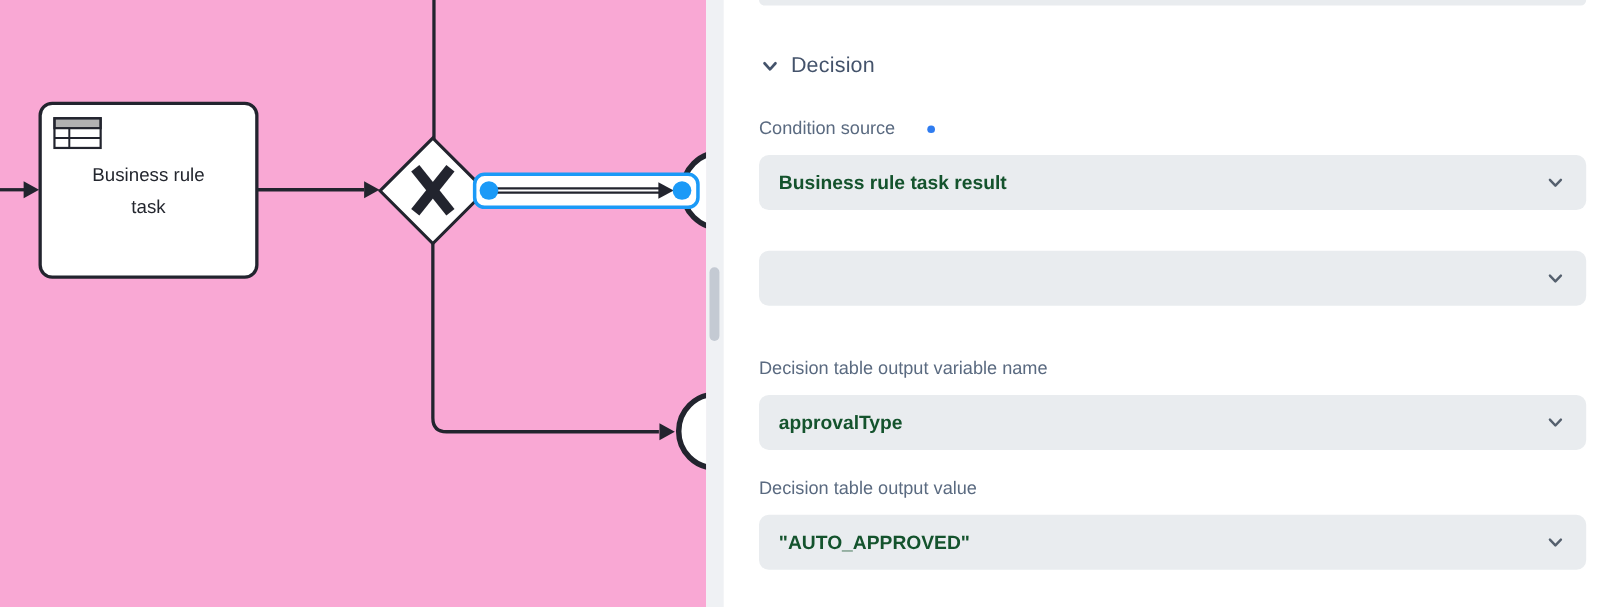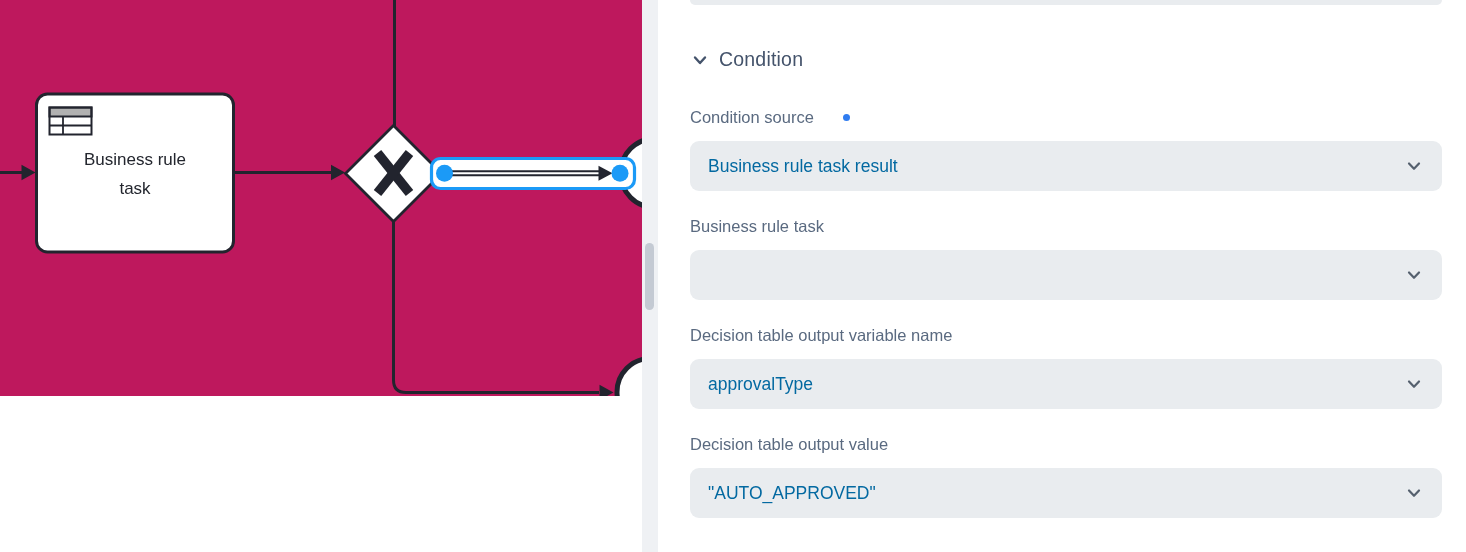--- a/index.html
+++ b/index.html
@@ -1,42 +1,42 @@
 <!DOCTYPE html>
 <html><head>
 <meta charset="utf-8">
 <style>
   * { box-sizing: border-box; margin: 0; padding: 0; }
   html, body { width: 1466px; height: 552px; background: #ffffff; }
   body { font-family: "Liberation Sans", sans-serif; }
   .app { position: relative; width: 1466px; height: 552px; overflow: hidden; background: #fff; }
 
   
-  .canvas { position: absolute; left: 0; top: 0; width: 642px; height: 396px; background: #be185d; overflow: hidden; }
+  .canvas { position: absolute; left: 0; top: 0; width: 642px; height: 552px; background: #f9a8d4; overflow: hidden; }
   .canvas svg { display: block; }
   .bpmn-text { font-family: "Liberation Sans", sans-serif; font-size: 17px; fill: #23262e; }
 
   
   .gutter { position: absolute; left: 642px; top: 0; width: 16px; height: 552px; background: #eff1f4; }
   .scroll-thumb { position: absolute; left: 3px; top: 243px; width: 9px; height: 67px; border-radius: 4.5px; background: #c4cad3; }
 
   
   .panel { position: absolute; left: 658px; top: 0; width: 808px; height: 552px; background: #fff; }
   .top-strip { position: absolute; left: 32px; top: 0; width: 752px; height: 5px; background: #e9ecef; border-radius: 0 0 8px 8px; }
 
   .section-header { position: absolute; left: 32px; top: 48px; display: flex; align-items: center; gap: 9px; cursor: pointer; }
   .section-title { font-size: 19.5px; font-weight: 500; color: #44536b; letter-spacing: .2px; }
 
   .form-group { position: absolute; left: 32px; width: 752px; }
   .g1 { top: 106px; } .g2 { top: 215px; } .g3 { top: 324px; } .g4 { top: 433px; }
   .field-label { font-size: 16.5px; color: #5a6a80; line-height: 22px; display: flex; align-items: center; gap: 20px; }
   .req-dot { display: inline-block; width: 7px; height: 7px; border-radius: 50%; background: #2f7cf0; margin-left: 9px; }
   .select { margin-top: 13px; height: 50px; width: 752px; background: #e9ecef; border-radius: 9px;
             display: flex; align-items: center; padding: 0 18px; cursor: pointer; }
-  .select-value { font-size: 17.5px; color: #0369a1; }
+  .select-value { font-size: 17.5px; color: #14532d; font-weight: bold; }
   .select .chev { margin-left: auto; }
 </style>
 </head>
 <body>
 
 <div class="app">
 
   <div class="canvas">
     <svg width="642" height="552" viewBox="0 0 642 552">
 
@@ -96,40 +96,37 @@
   </div>
 
   <div class="panel">
 
     <div class="top-strip"></div>
 
     <div class="section-header">
       <svg width="20" height="20" viewBox="0 0 20 20">
         <polyline points="5,7.5 10,13 15,7.5" fill="none" stroke="#44536b" stroke-width="2.4" stroke-linecap="round" stroke-linejoin="round"></polyline>
       </svg>
-      <span class="section-title">Condition</span>
+      <span class="section-title">Decision</span>
     </div>
 
     <div class="form-group g1">
       <div class="field-label">
         <span>Condition source</span>
         <span class="req-dot"></span>
       </div>
       <div class="select">
         <span class="select-value">Business rule task result</span>
         <svg class="chev" width="20" height="20" viewBox="0 0 20 20">
           <polyline points="5,7.5 10,12.8 15,7.5" fill="none" stroke="#55606e" stroke-width="2.2" stroke-linecap="round" stroke-linejoin="round"></polyline>
         </svg>
       </div>
     </div>
 
     <div class="form-group g2">
-      <div class="field-label">
-        <span>Business rule task</span>
-      </div>
       <div class="select">
         <svg class="chev" width="20" height="20" viewBox="0 0 20 20">
           <polyline points="5,7.5 10,12.8 15,7.5" fill="none" stroke="#55606e" stroke-width="2.2" stroke-linecap="round" stroke-linejoin="round"></polyline>
         </svg>
       </div>
     </div>
 
     <div class="form-group g4">
       <div class="field-label">
         <span>Decision table output value</span>

